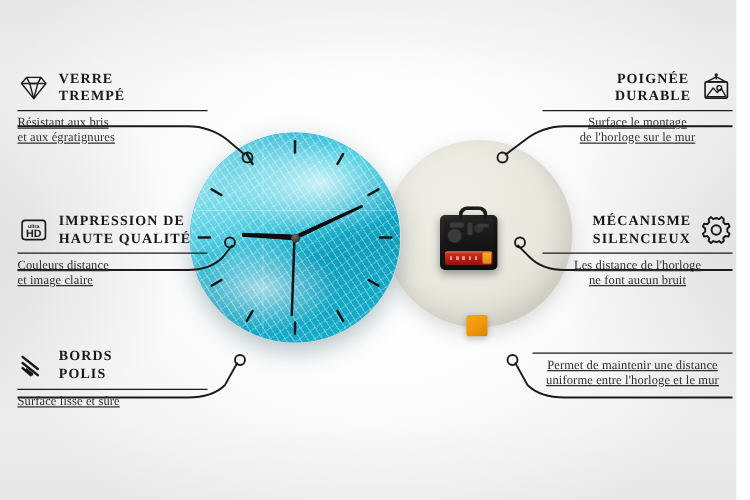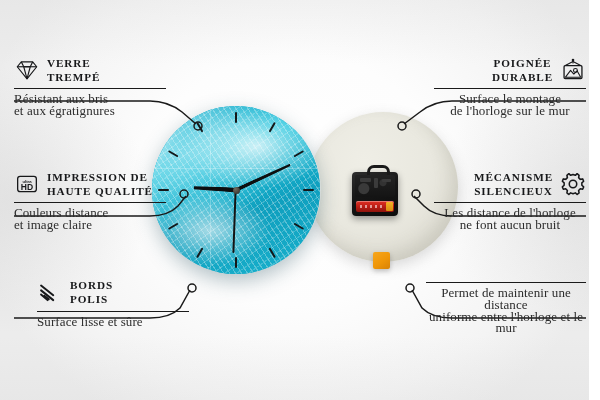--- a/index.html
+++ b/index.html
@@ -90,32 +90,32 @@
 
   
   .wires{position:absolute;left:0;top:0;width:600px;height:400px;pointer-events:none;}
 
   
   .feat{position:absolute;width:152px;}
   .feat .head{display:flex;align-items:center;gap:7px;}
   .feat .ttl{font-size:11.2px;font-weight:700;letter-spacing:.9px;color:#17181a;line-height:14px;
     text-transform:uppercase;}
   .feat .rule{height:1.4px;background:#1a1a1a;margin:4px 0 4px;}
-  .feat .sub{font-size:13px;line-height:11.6px;color:#2c2c2c;letter-spacing:.1px;}
+  .feat .sub{font-size:10px;line-height:11.6px;color:#2c2c2c;letter-spacing:.1px;text-decoration:underline;}
 
   .feat.left{left:14px;text-align:left;}
   .feat.left .head{justify-content:flex-start;}
   .feat.right{left:434px;text-align:center;}
   .feat.right .head{justify-content:flex-end;}
 
   .ico{width:26px;height:26px;flex:0 0 26px;display:block;}
 
   .f1{top:56px;}
   .f2{top:170px;}
-  .f3{top:278px;margin-left:23px;}
+  .f3{top:278px;}
   .g1{top:56px;}
   .g2{top:170px;}
   .g3{top:278px;}
   .feat.left.f3 .rule{margin-top:5px;}
 </style>
 </head>
 <body>
 
 <div class="stage">
   <div class="vignette"></div>

